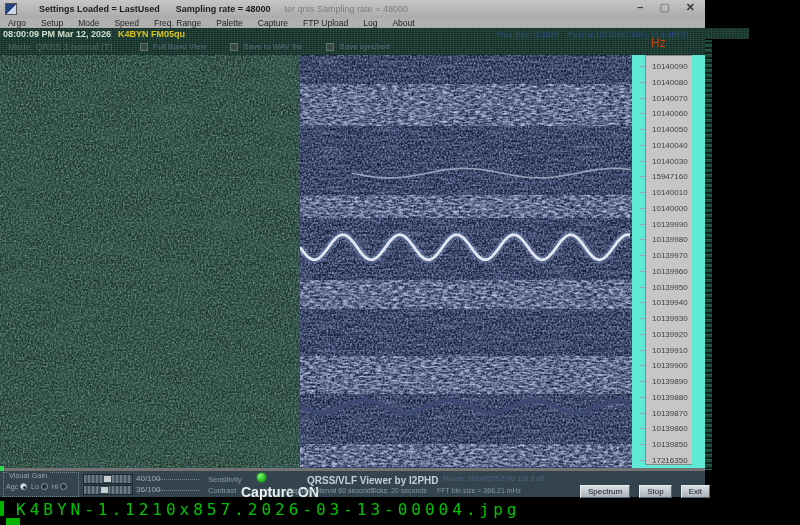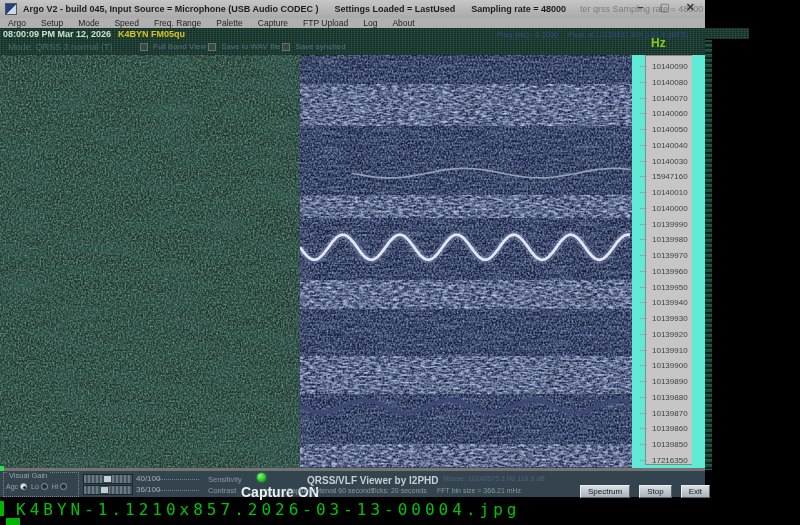--- a/index.html
+++ b/index.html
@@ -34,25 +34,25 @@
     background-image:repeating-linear-gradient(90deg,rgba(120,170,150,.12) 0 1px,transparent 1px 3px),
                      repeating-linear-gradient(0deg,rgba(0,0,0,.28) 0 1px,transparent 1px 2px);}
   .statusrow{position:absolute;left:0;top:28px;width:705px;height:11px;font-size:9px;padding-left:44px;}
   .dt{position:absolute;left:3px;top:1px;color:#cfe0cf;font-weight:bold;}
   .callsign{position:absolute;left:118px;top:1px;color:#d9c51a;font-weight:bold;}
   .freqread{position:absolute;left:497px;top:2px;color:#2e4a7e;font-size:7.5px;}
   .peakread{position:absolute;left:568px;top:2px;color:#2e4a7e;font-size:7.5px;}
 
   .moderow{position:absolute;left:0;top:39px;width:705px;height:16px;}
   .modelabel{position:absolute;left:8px;top:3px;color:#4e6a62;font-size:9px;}
-  .cb-row{position:absolute;left:140px;top:3px;display:flex;gap:2px;}
+  .cb-row{position:absolute;left:140px;top:3px;display:flex;gap:24px;}
   .cb-wrap{display:flex;align-items:center;gap:5px;}
   .cb-box{width:8px;height:8px;background:#394a44;border:1px solid #62746c;box-sizing:border-box;}
   .cb-label{color:#53707f;font-size:8px;white-space:nowrap;}
-  .hz-label{position:absolute;left:651px;top:36px;color:#84cc16;font-weight:bold;font-size:12px;z-index:4;}
+  .hz-label{position:absolute;left:651px;top:36px;color:#c2410c;font-weight:normal;font-size:12px;z-index:4;}
 
   
   .main{position:absolute;left:0;top:55px;width:705px;height:413px;background:#5eead4;}
   svg.wf{position:absolute;left:0;top:0;}
   .freq-panel{position:absolute;left:645px;top:0;width:47px;height:410px;background:#c6c6c6;
               border:1px solid #8a8a8a;border-right:none;box-sizing:border-box;}
   .freq-label{position:absolute;left:6px;height:10px;line-height:10px;font-size:8px;color:#3e3e3e;
               white-space:nowrap;}
   .freq-label::before{content:"";position:absolute;left:-12px;top:4px;width:7px;height:1px;background:#9aa4ae;}
 
@@ -96,21 +96,20 @@
 </style>
 </head>
 <body>
 
 <div class="desktop">
 
   <div class="app-window">
 
     <div class="titlebar">
       <span class="app-icon"></span>
-      <span class="title-main">Argo V2 - build 045, Input Source = Microphone (USB Audio CODEC )</span>
       <span class="title-seg">Settings Loaded = LastUsed</span>
       <span class="title-seg">Sampling rate = 48000</span>
       <span class="title-ghost">ter qrss    Sampling rate = 48000</span>
       <span class="win-controls">
         <span>–</span>
         <span class="wc-max">▢</span>
         <span>✕</span>
       </span>
     </div>
 

